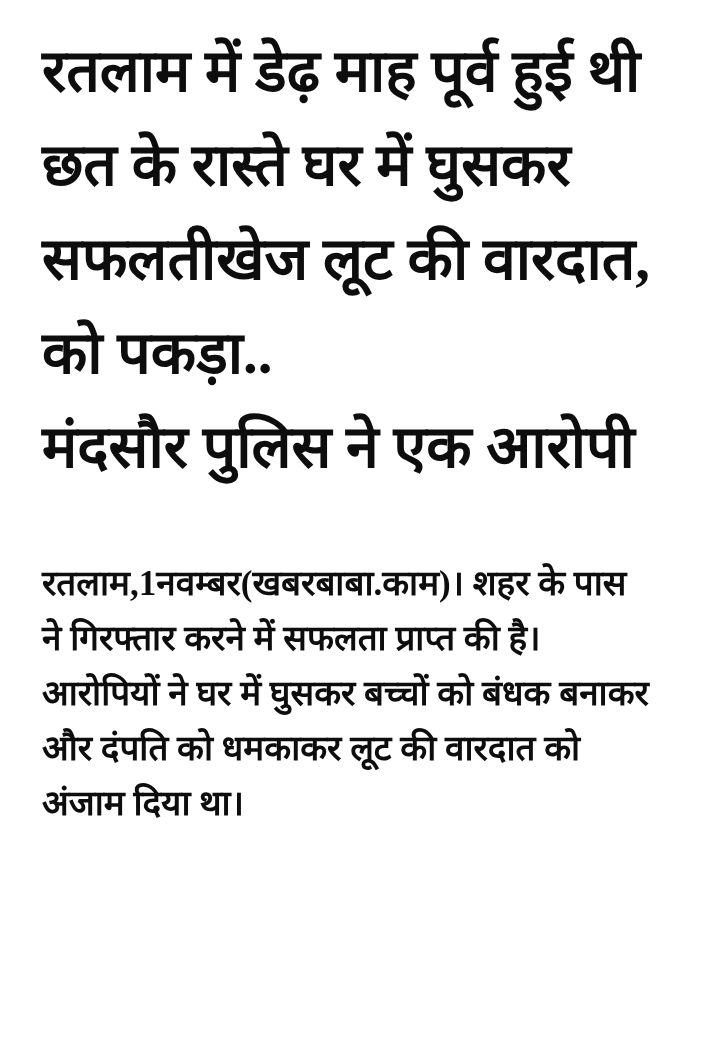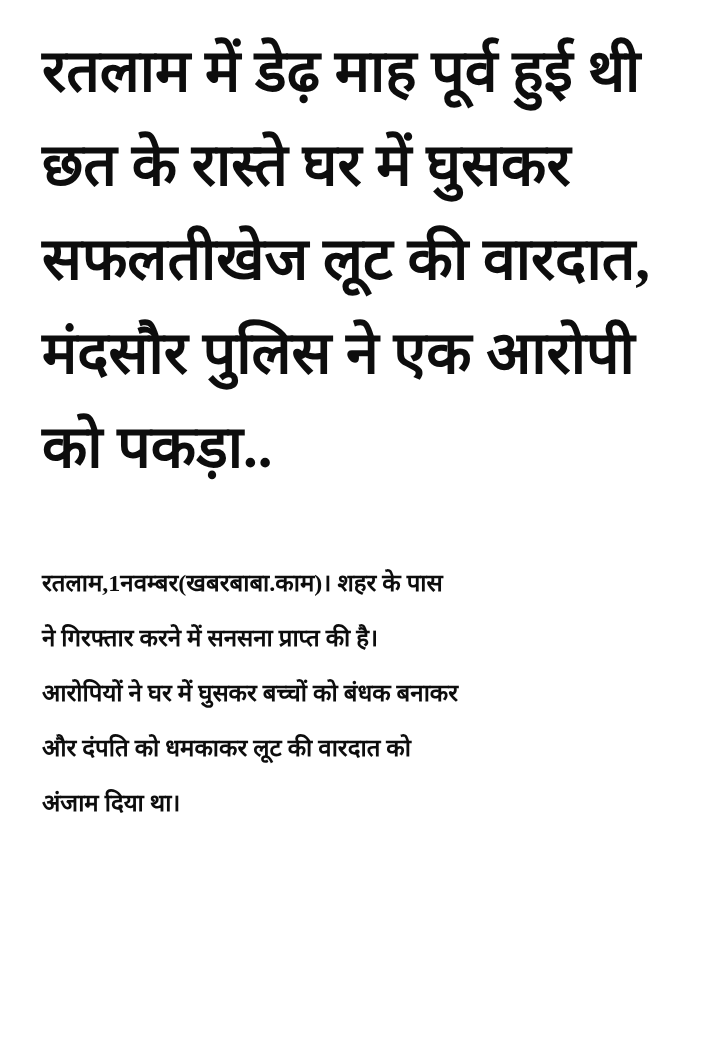--- a/index.html
+++ b/index.html
@@ -27,44 +27,44 @@
     letter-spacing: 0px;
     color: #0d0d0d;
   }
   .headline .line {
     display: block;
     white-space: nowrap;
   }
   .body-text {
     margin: 62px 0 0 0;
     padding: 0;
-    font-size: 24px;
+    font-size: 35px;
     line-height: 55px;
     font-weight: 700;
     color: #0d0d0d;
   }
   .body-text .line {
     display: block;
     white-space: nowrap;
   }
 </style>
 </head>
 <body>
 
 <div class="page">
 
   <h1 class="headline">
     <span class="line">रतलाम में डेढ़ माह पूर्व हुई थी</span>
     <span class="line">छत के रास्ते घर में घुसकर</span>
     <span class="line">सफलतीखेज लूट की वारदात,</span>
+    <span class="line">को पकड़ा..</span>
     <span class="line">मंदसौर पुलिस ने एक आरोपी</span>
-    <span class="line">को पकड़ा..</span>
   </h1>
 
   <p class="body-text">
     <span class="line">रतलाम,1नवम्बर(खबरबाबा.काम)। शहर के पास</span>
-    <span class="line">ने गिरफ्तार करने में सनसना प्राप्त की है।</span>
+    <span class="line">ने गिरफ्तार करने में सफलता प्राप्त की है।</span>
     <span class="line">आरोपियों ने घर में घुसकर बच्चों को बंधक बनाकर</span>
     <span class="line">और दंपति को धमकाकर लूट की वारदात को</span>
     <span class="line">अंजाम दिया था।</span>
   </p>
 
 </div>
 
 </body></html>

